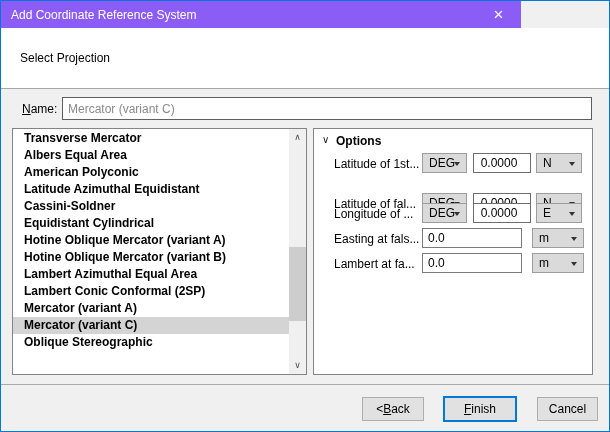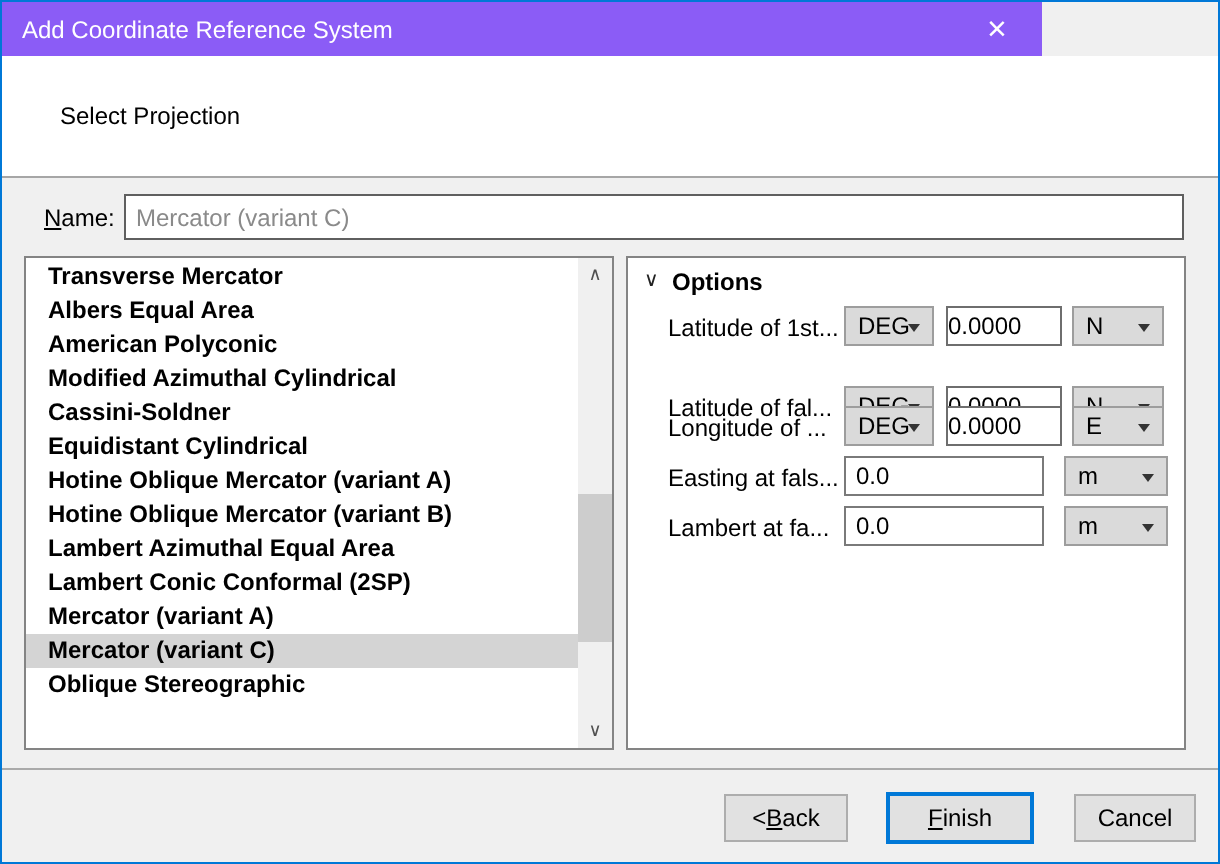--- a/index.html
+++ b/index.html
@@ -14,21 +14,21 @@
               background:#8b5cf6; color:#fff; display:flex; align-items:center; }
   .titlebar .title { padding-left:10px; font-size:12px; }
   .close-btn { position:absolute; right:0; top:0; width:45px; height:28px;
                display:flex; align-items:center; justify-content:center;
                color:#fff; font-size:17px; cursor:default; }
 
   
   .wiz-header { position:absolute; left:0; top:27px; width:608px; height:61px;
                 background:#fff; border-bottom:1px solid #a6a6a6;
                 display:flex; align-items:center; }
-  .wiz-header .step-title { padding-left:29px; }
+  .wiz-header .step-title { padding-left:19px; }
 
   
   .name-label { position:absolute; left:21px; top:101px; }
   .name-input { position:absolute; left:61px; top:96px; width:530px; height:23px;
                 border:1px solid #5f5f5f; background:#fff; color:#8a8a8a;
                 font-family:"Liberation Sans",sans-serif; font-size:12px; padding:0 5px; outline:none; }
 
   
   .list-box { position:absolute; left:11px; top:127px; width:295px; height:247px;
               background:#fff; border:1px solid #848484; overflow:hidden; }
@@ -59,21 +59,21 @@
            display:flex; align-items:center; padding-left:6px; cursor:default; }
   .combo .arrow { position:absolute; right:6px; top:8px; width:0; height:0;
                   border-left:3.5px solid transparent; border-right:3.5px solid transparent;
                   border-top:4px solid #333; }
   .combo-unit   { left:108px; width:45px; }
   .combo-hemi   { left:222px; width:46px; }
   .combo-linear { left:218px; width:52px; }
 
   .val-input { position:absolute; height:20px; background:#fff; border:1px solid #6e6e6e;
                font-family:"Liberation Sans",sans-serif; font-size:12px; outline:none; }
-  .val-angle  { left:159px; width:58px; text-align:left; padding-right:6px; }
+  .val-angle  { left:159px; width:58px; text-align:center; padding-right:6px; }
   .val-linear { left:108px; width:100px; text-align:left; padding-left:5px; border-color:#7a7a7a; }
 
   
   .footer-divider { position:absolute; left:0; top:383px; width:608px; height:1px; background:#aaaaaa; }
   .btn { position:absolute; height:24px; background:#e1e1e1; border:1px solid #adadad;
          font-family:"Liberation Sans",sans-serif; font-size:12px; display:flex;
          align-items:center; justify-content:center; cursor:default; }
   .btn-back   { left:361px; top:396px; width:62px; }
   .btn-finish { left:442px; top:395px; width:74px; height:26px; border:2px solid #0078d7; }
   .btn-cancel { left:536px; top:396px; width:61px; }
@@ -96,21 +96,21 @@
   </div>
 
   <label class="name-label"><span class="mn">N</span><span>ame:</span></label>
   <input class="name-input" type="text" value="Mercator (variant C)" style="">
 
   <div class="list-box">
     <div class="list-items">
         <div class="list-item">Transverse Mercator</div>
         <div class="list-item">Albers Equal Area</div>
         <div class="list-item">American Polyconic</div>
-        <div class="list-item">Modified Azimuthal Cylindrical</div>
+        <div class="list-item">Latitude Azimuthal Equidistant</div>
         <div class="list-item">Cassini-Soldner</div>
         <div class="list-item">Equidistant Cylindrical</div>
         <div class="list-item">Hotine Oblique Mercator (variant A)</div>
         <div class="list-item">Hotine Oblique Mercator (variant B)</div>
         <div class="list-item">Lambert Azimuthal Equal Area</div>
         <div class="list-item">Lambert Conic Conformal (2SP)</div>
         <div class="list-item">Mercator (variant A)</div>
         <div class="list-item selected">Mercator (variant C)</div>
         <div class="list-item">Oblique Stereographic</div>
       </div>

